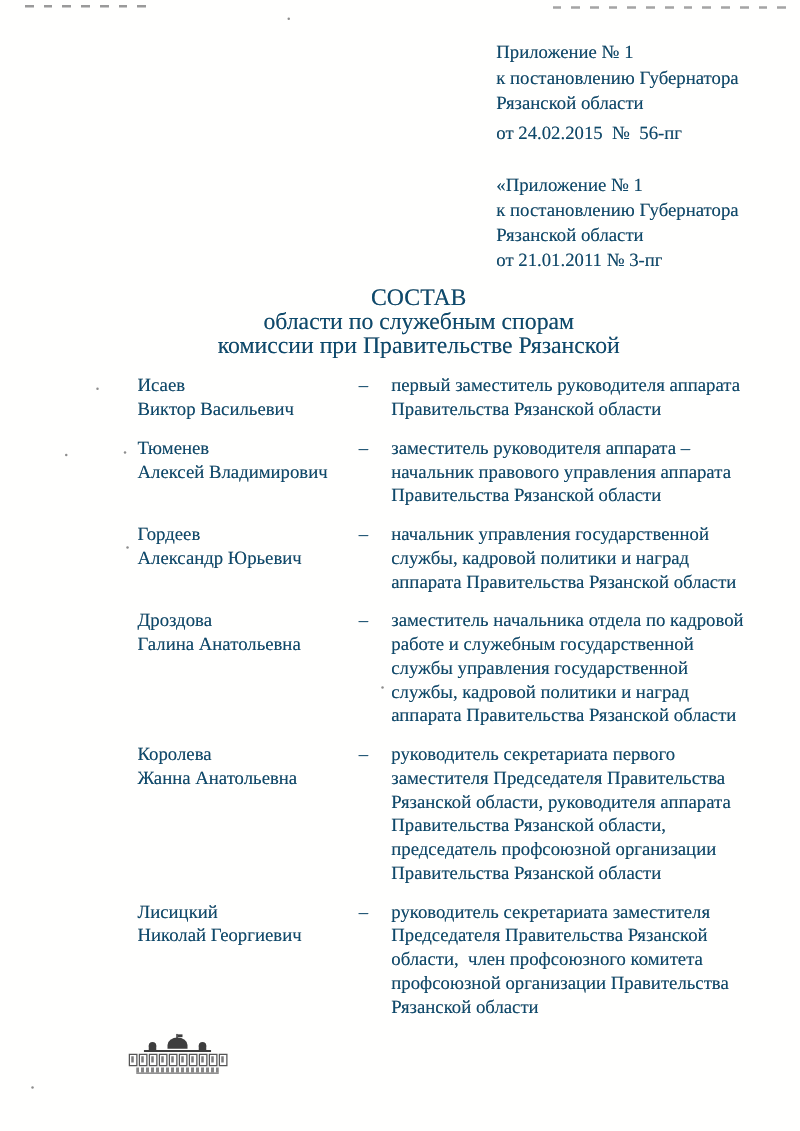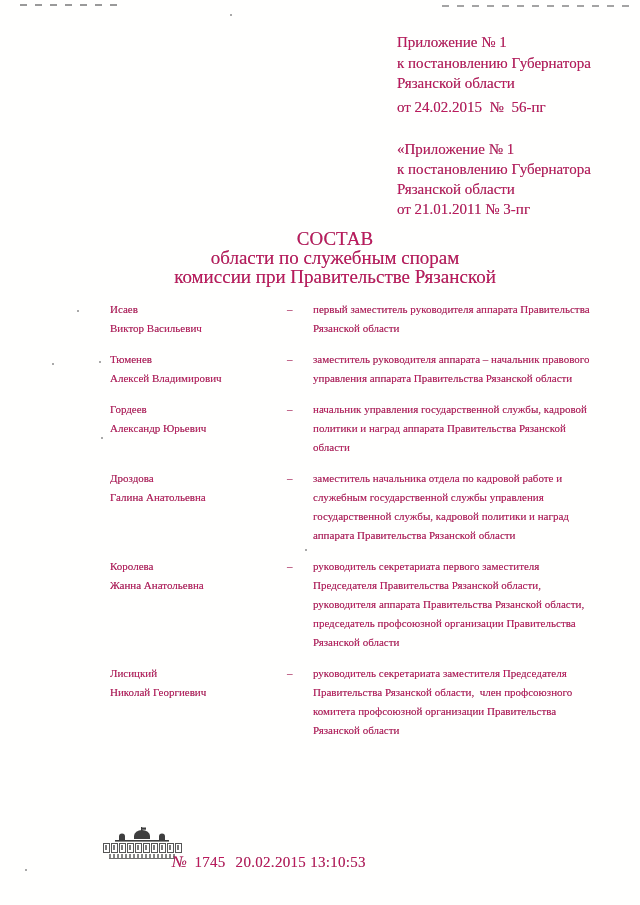--- a/index.html
+++ b/index.html
@@ -1,34 +1,34 @@
 <!DOCTYPE html>
 <html><head>
 <meta charset="utf-8">
 <style>
   html,body { margin:0; padding:0; background:#ffffff; }
   .page {
     position:relative; width:640px; height:905px; background:#fffffe;
     font-family:"Liberation Serif","DejaVu Serif",serif;
-    color:#be185d; overflow:hidden;
+    color:#0c4a6e; overflow:hidden;
     text-shadow:0 0 0.5px rgba(25,25,25,0.45);
   }
   .line { white-space:pre-wrap; }
   
   .appendix-wrap { position:absolute; left:397px; top:32px; width:235px; font-size:15px; }
   .appendix-block .line { line-height:20.5px; }
   .appendix-block .date-line { margin-top:3px; }
   .appendix-block.second { margin-top:22px; }
   .appendix-block.second .line { line-height:20px; }
   .appendix-block.second .date-line { margin-top:0; }
   
   .title-block { position:absolute; left:75px; top:229px; width:520px; text-align:center; font-size:19px; }
   .title-block .line { line-height:19px; }
   
-  .members { position:absolute; left:110px; top:300px; width:492px; font-size:11px; }
+  .members { position:absolute; left:110px; top:300px; width:492px; font-size:15px; }
   .member-row { display:flex; margin-bottom:12px; }
   .member-row .name-col { width:177px; line-height:19px; white-space:pre-wrap; }
   .member-row .dash-col { width:26px; line-height:19px; }
   .member-row .role-col { width:289px; line-height:19px; white-space:pre-wrap; }
   
   .noise-strip { position:absolute; height:2px;
     background:repeating-linear-gradient(90deg,#9a9a9a 0 7px, transparent 7px 15px); }
   .noise-a { top:4px; left:20px; width:104px; }
   .noise-b { top:5px; left:442px; width:192px; opacity:.9; }
   .speck { position:absolute; width:2px; height:2px; background:#8d8d8d; border-radius:50%; }
@@ -141,17 +141,14 @@
       <div class="code-box"></div>
       <div class="code-box"></div>
       <div class="code-box"></div>
       <div class="code-box"></div>
       <div class="code-box"></div>
       <div class="code-box"></div>
     </div>
     <div class="stamp-caption"></div>
   </div>
 
-  <div class="footer-line">
-    <span class="num-sign">№</span><span class="num">1745</span><span>20.02.2015 13:10:53</span>
-  </div>
 
 </div>
 
 </body></html>

